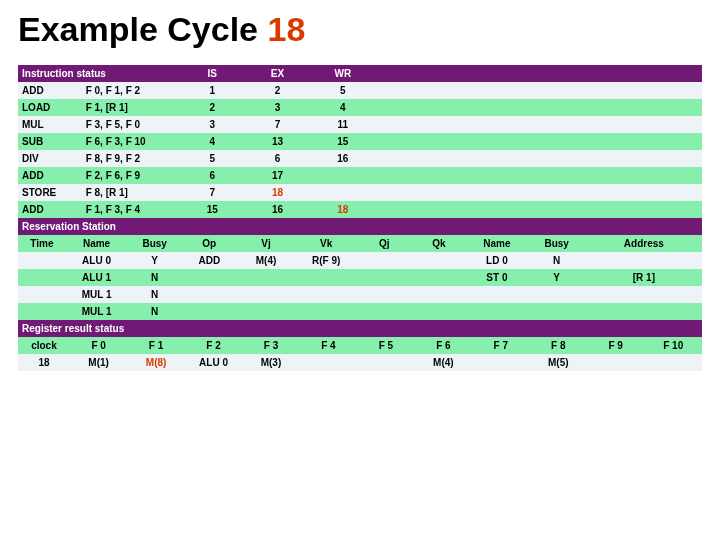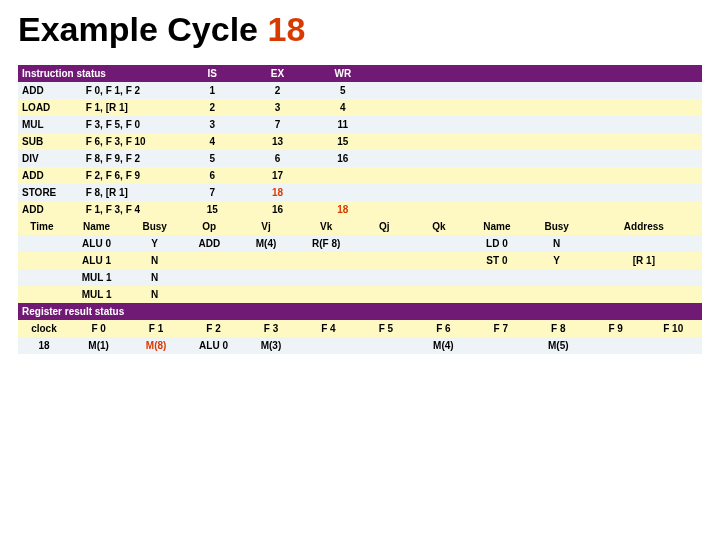--- a/index.html
+++ b/index.html
@@ -36,21 +36,21 @@
     border: none;
     height: 16px;
     box-sizing: border-box;
     white-space: nowrap;
     overflow: hidden;
   }
   .l { text-align: left; }
   .b { font-weight: 700; margin-left: 38px; }
   .hdr { background: #701a75; color: #fff; font-weight: 700; }
   .r0 { background: #eef3f8; }
-  .r1 { background: #fef9c3; }
+  .r1 { background: #86efac; }
   .red { color: #d83b01; font-weight: 700; }
 </style>
 </head>
 <body>
 
 <div class="slide">
   <h1><span>Example Cycle </span><span class="hl">18</span></h1>
 
   <table>
     <colgroup>
@@ -186,20 +186,23 @@
         <col style="width:8%">
         <col style="width:8.6%">
       <col style="width:9%">
         <col style="width:8%">
         <col style="width:8%">
         <col style="width:9%">
         <col style="width:8.5%">
         <col style="width:17%">
     </colgroup>
     <tbody>
+        <tr class="hdr">
+          <td class="l" colspan="11">Reservation Station</td>
+        </tr>
     <tr class="r1 b" id="rh">
           <td>Time</td>
           <td>Name</td>
           <td>Busy</td>
           <td>Op</td>
           <td>Vj</td>
           <td>Vk</td>
           <td>Qj</td>
           <td>Qk</td>
           <td>Name</td>
@@ -207,21 +210,21 @@
           <td>Address</td>
         </tr>
     </tbody>
       <tbody id="rb">
         <tr class="r0 b">
           <td></td>
           <td>ALU 0</td>
           <td>Y</td>
           <td>ADD</td>
           <td>M(4)</td>
-          <td>R(F 8)</td>
+          <td>R(F 9)</td>
           <td></td>
           <td></td>
           <td>LD 0</td>
           <td>N</td>
           <td></td>
         </tr>
         <tr class="r1 b">
           <td></td>
           <td>ALU 1</td>
           <td>N</td>

